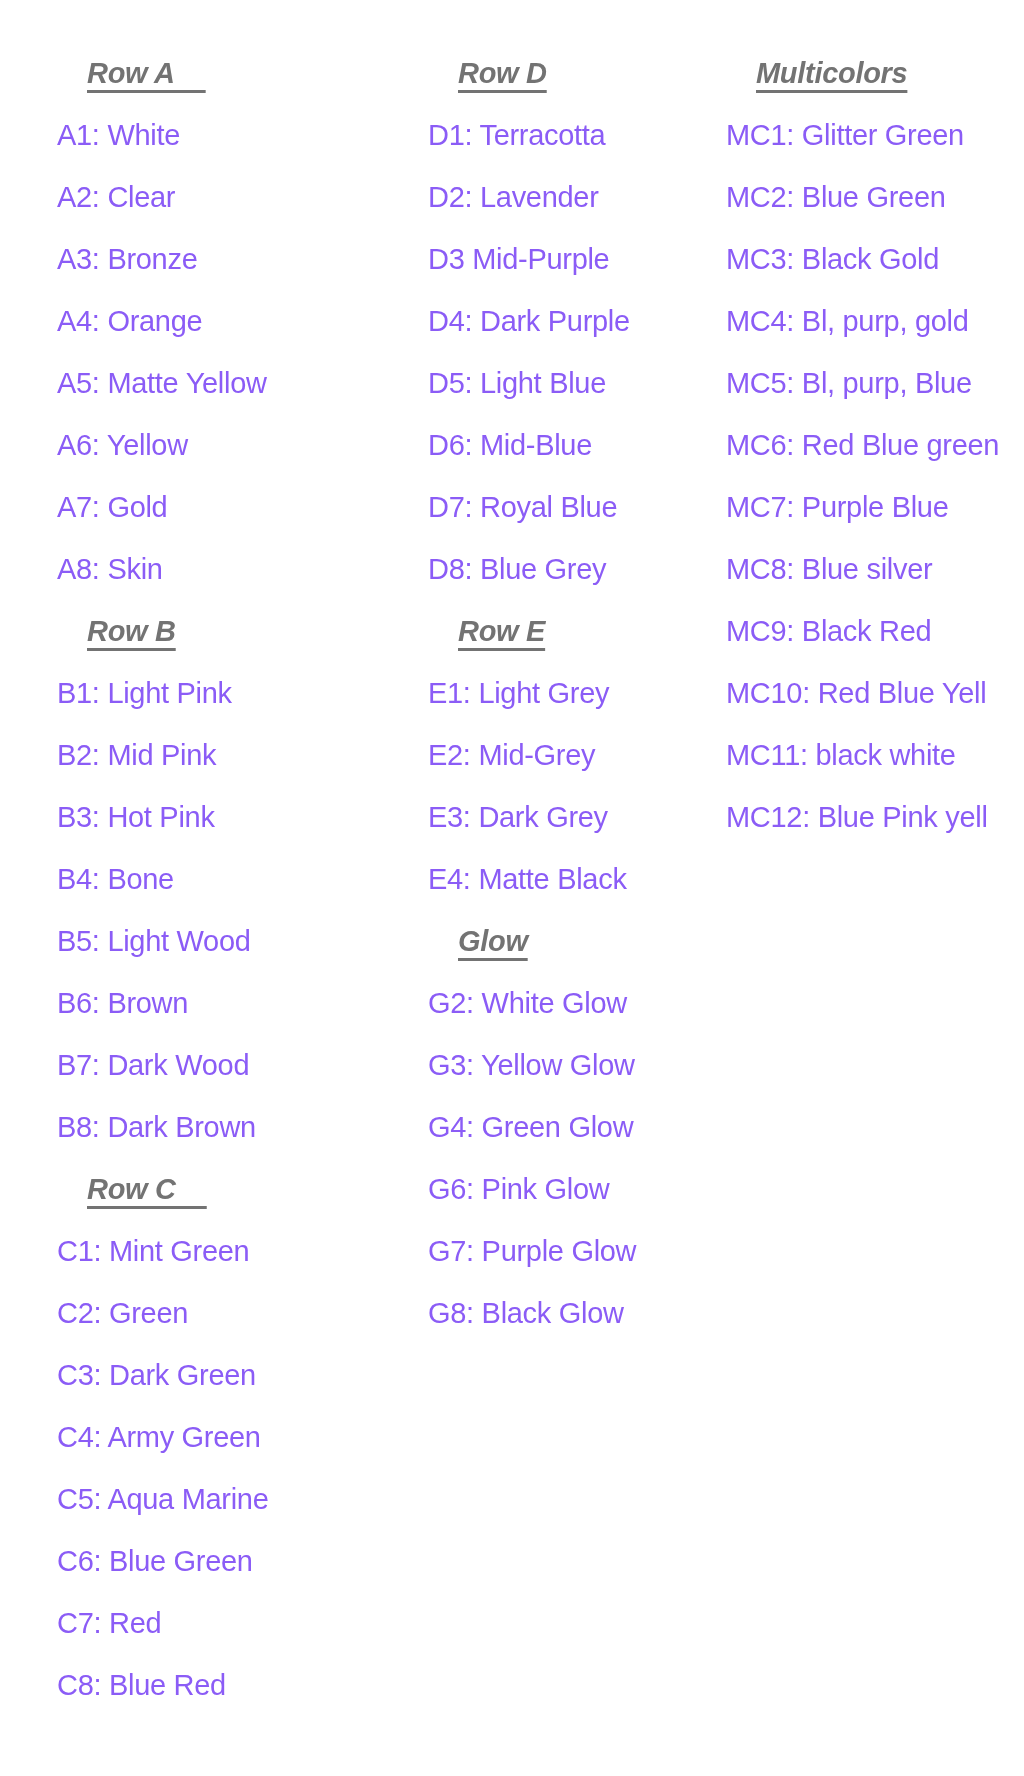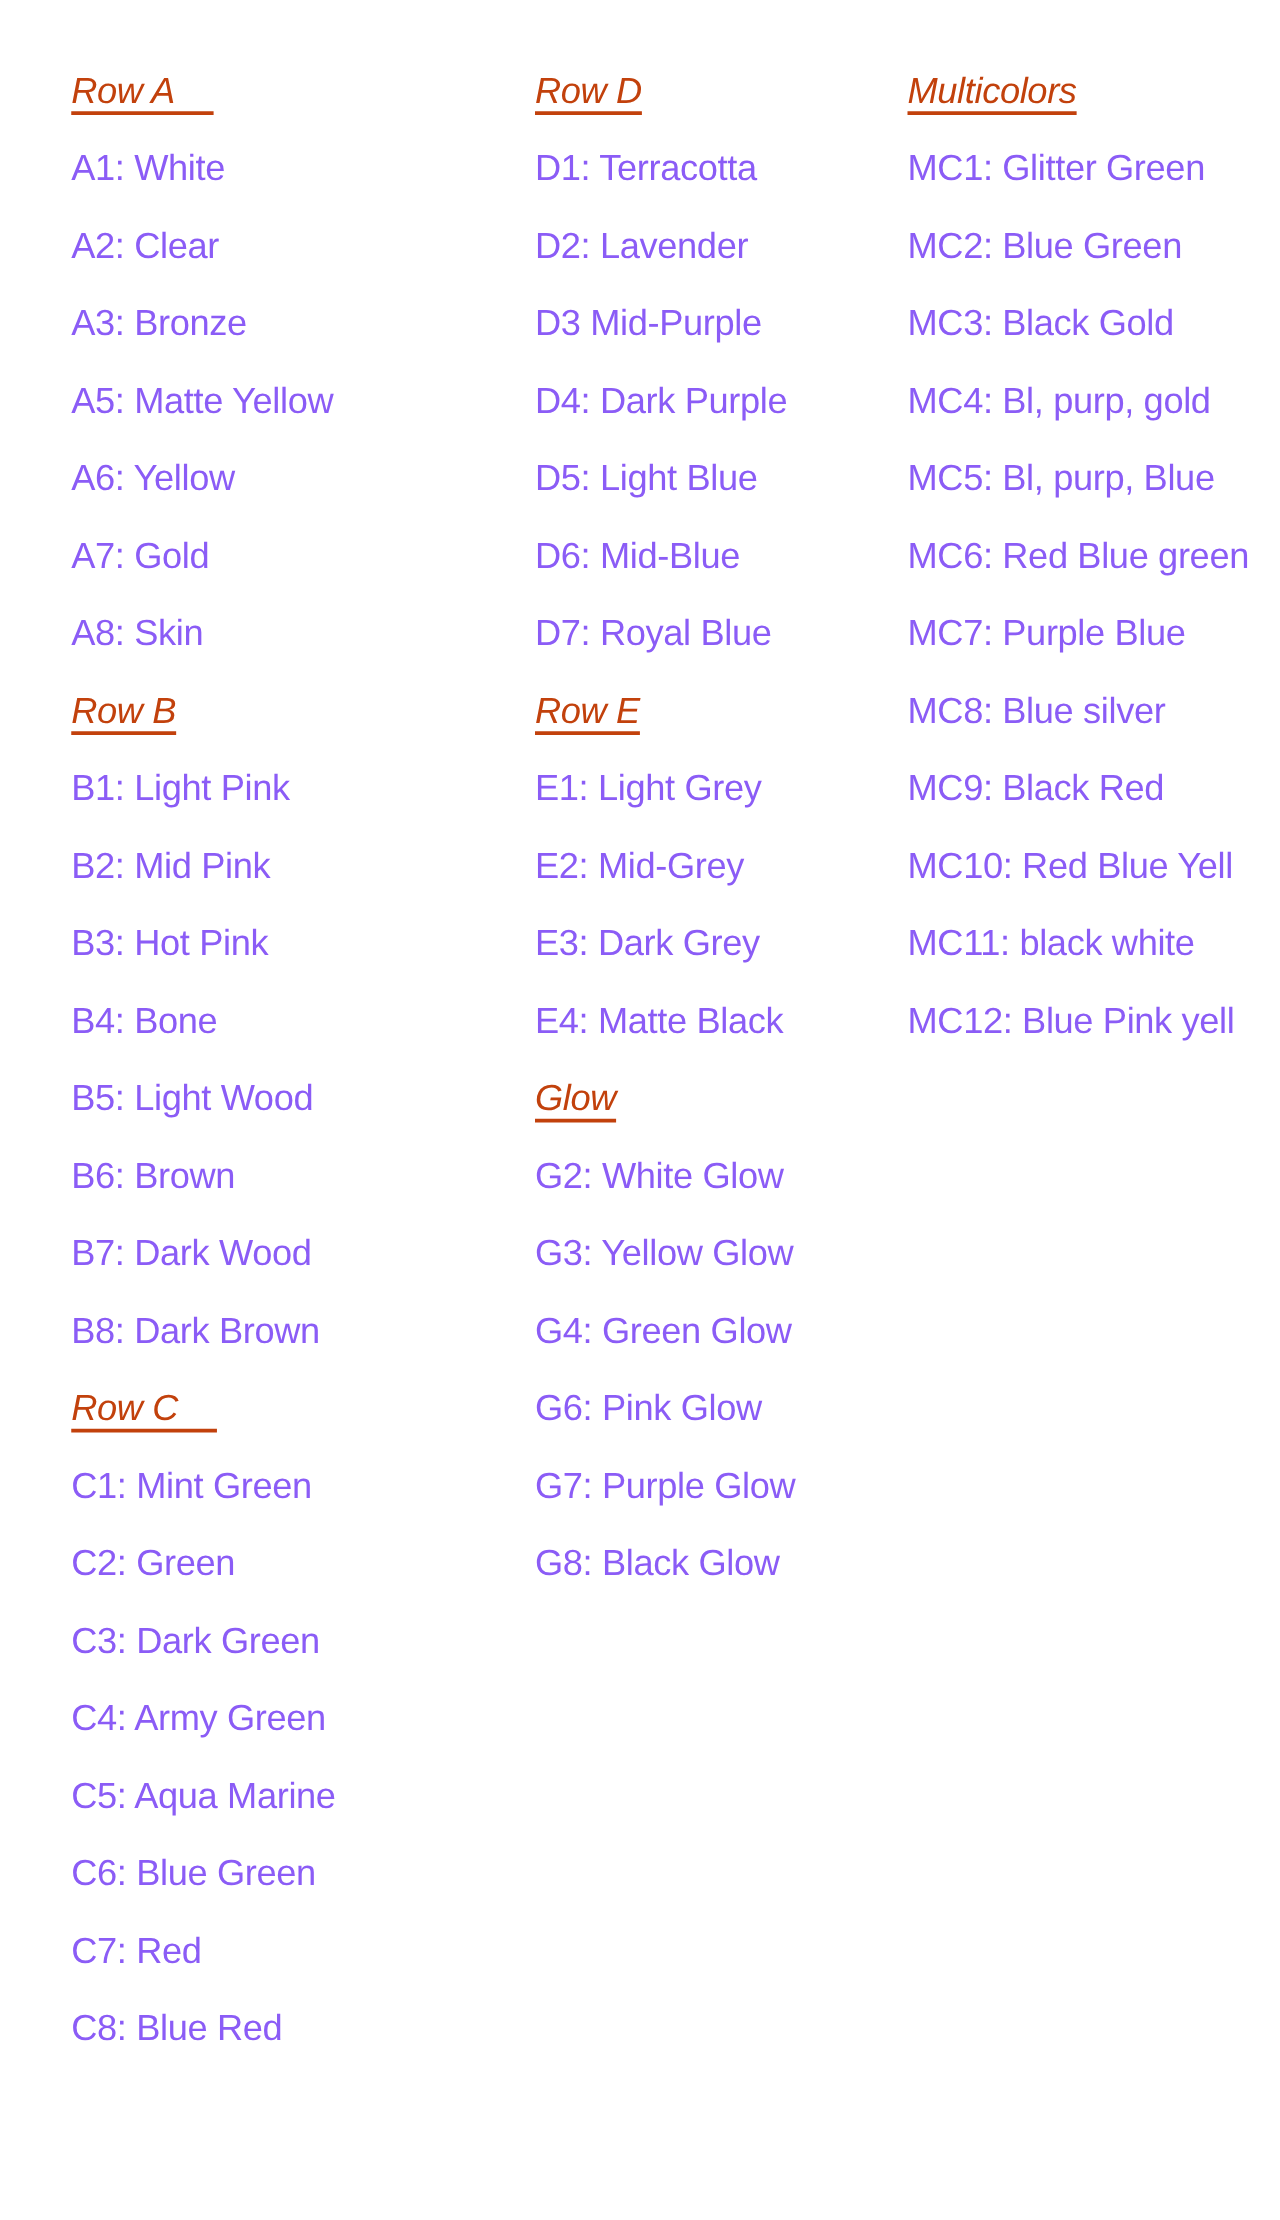--- a/index.html
+++ b/index.html
@@ -28,40 +28,42 @@
   .col-1 { left: 428px; }
   .col-2 { left: 726px; }
   .line {
     height: 62px;
     line-height: 62px;
     font-size: 29px;
     letter-spacing: -0.3px;
     white-space: pre;
   }
   .heading {
-    font-weight: normal;
+    font-weight: bold;
     font-style: italic;
-    color: #c2410c;
+    color: #737373;
     text-decoration: underline;
     text-decoration-thickness: 3px;
     text-underline-offset: 7px;
+    margin-left: 30px;
   }
   .item {
     color: #8b5cf6;
   }
 </style>
 </head>
 <body>
 
 <div class="page">
   <div class="col col-0">
       <div class="line heading">Row A&nbsp;&nbsp;&nbsp;&nbsp;</div>
       <div class="line item">A1: White</div>
       <div class="line item">A2: Clear</div>
       <div class="line item">A3: Bronze</div>
+      <div class="line item">A4: Orange</div>
       <div class="line item">A5: Matte Yellow</div>
       <div class="line item">A6: Yellow</div>
       <div class="line item">A7: Gold</div>
       <div class="line item">A8: Skin</div>
       <div class="line heading">Row B</div>
       <div class="line item">B1: Light Pink</div>
       <div class="line item">B2: Mid Pink</div>
       <div class="line item">B3: Hot Pink</div>
       <div class="line item">B4: Bone</div>
       <div class="line item">B5: Light Wood</div>
@@ -80,20 +82,21 @@
     </div>
   <div class="col col-1">
       <div class="line heading">Row D</div>
       <div class="line item">D1: Terracotta</div>
       <div class="line item">D2: Lavender</div>
       <div class="line item">D3 Mid-Purple</div>
       <div class="line item">D4: Dark Purple</div>
       <div class="line item">D5: Light Blue</div>
       <div class="line item">D6: Mid-Blue</div>
       <div class="line item">D7: Royal Blue</div>
+      <div class="line item">D8: Blue Grey</div>
       <div class="line heading">Row E</div>
       <div class="line item">E1: Light Grey</div>
       <div class="line item">E2: Mid-Grey</div>
       <div class="line item">E3: Dark Grey</div>
       <div class="line item">E4: Matte Black</div>
       <div class="line heading">Glow</div>
       <div class="line item">G2: White Glow</div>
       <div class="line item">G3: Yellow Glow</div>
       <div class="line item">G4: Green Glow</div>
       <div class="line item">G6: Pink Glow</div>

